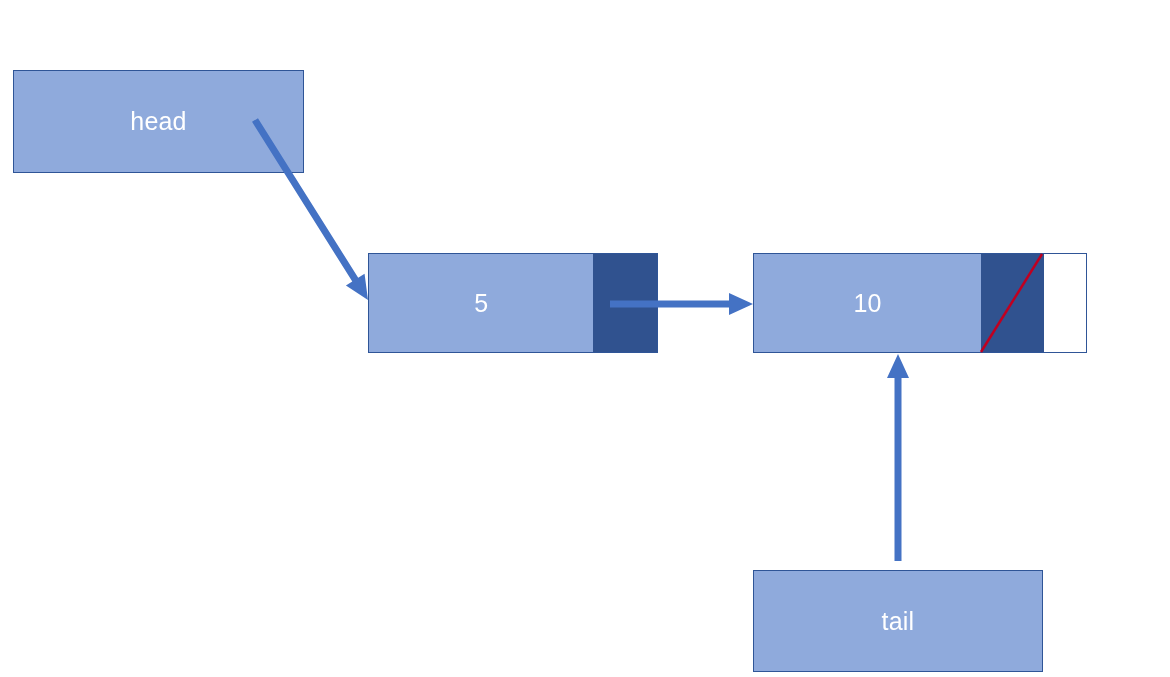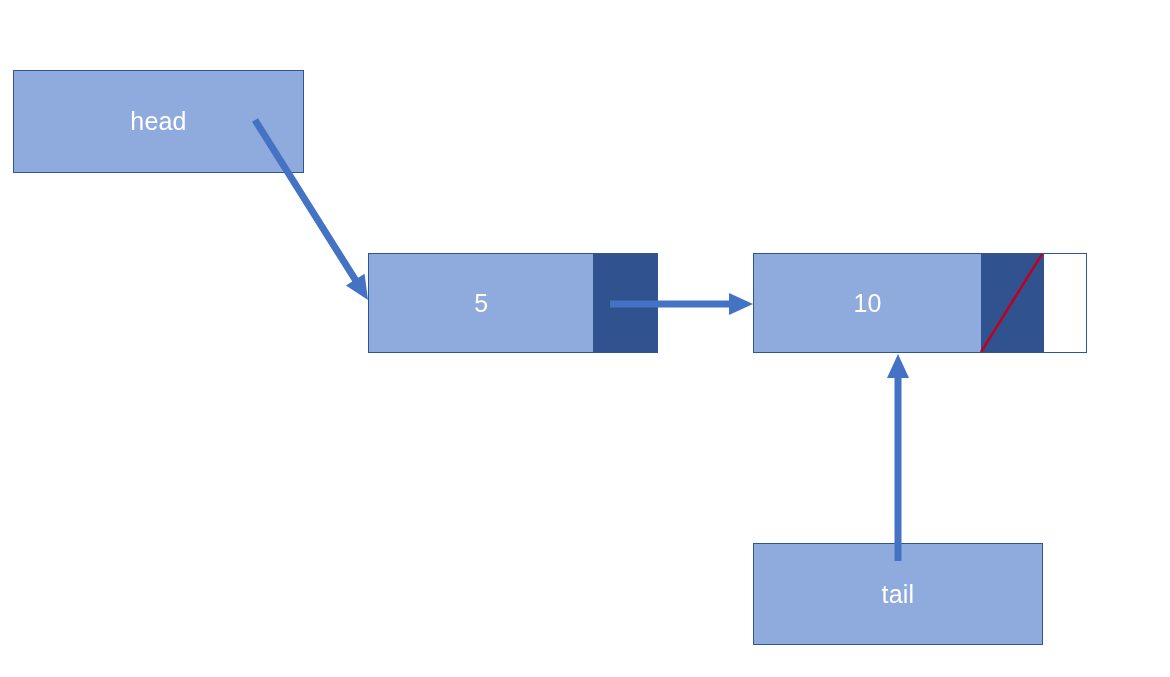--- a/index.html
+++ b/index.html
@@ -74,21 +74,21 @@
 </style>
 </head>
 <body>
 
 <div id="canvas" style="width: 1170px; height: 677px; background: rgb(255, 255, 255);">
 
   <div class="box" id="box-head" style="left: 13px; top: 42px; width: 291px; height: 103px; background: rgb(143, 170, 220); border-color: rgb(47, 85, 151);">
     <span class="box-label" style="color: rgb(255, 255, 255);">head</span>
   </div>
 
-  <div class="box" id="box-tail" style="left: 753px; top: 515px; width: 290px; height: 102px; background: rgb(143, 170, 220); border-color: rgb(47, 85, 151);">
+  <div class="box" id="box-tail" style="left: 753px; top: 542px; width: 290px; height: 102px; background: rgb(143, 170, 220); border-color: rgb(47, 85, 151);">
     <span class="box-label" style="color: rgb(255, 255, 255);">tail</span>
   </div>
 
   <div class="node" id="node-0" style="left: 368px; top: 225px; width: 290px; height: 100px; border-color: rgb(47, 85, 151);">
     <div class="node-data" style="width: 226px; background: rgb(143, 170, 220);">
       <span class="node-value" style="color: rgb(255, 255, 255);">5</span>
     </div>
     <div class="node-next" style="width: 64px; background: rgb(48, 82, 143);"></div>
   </div>
 

